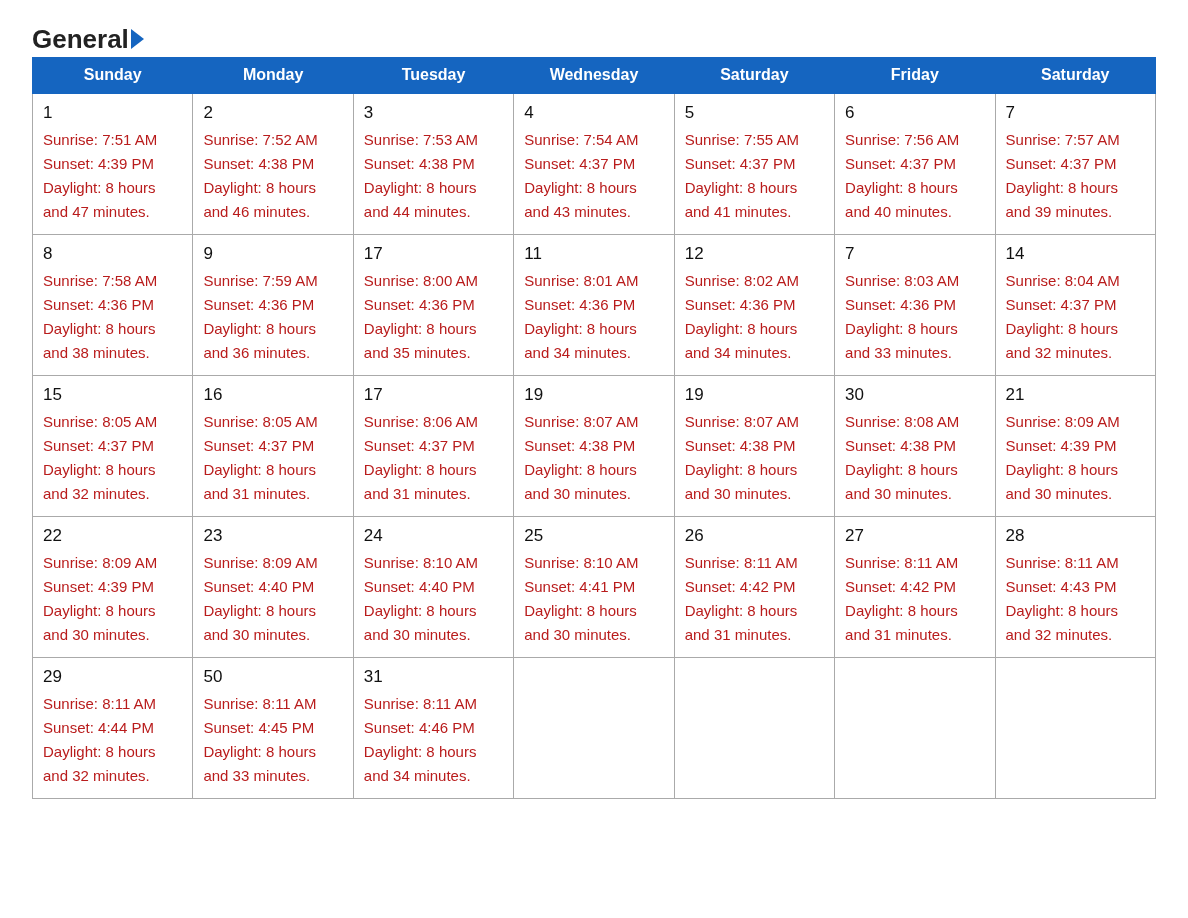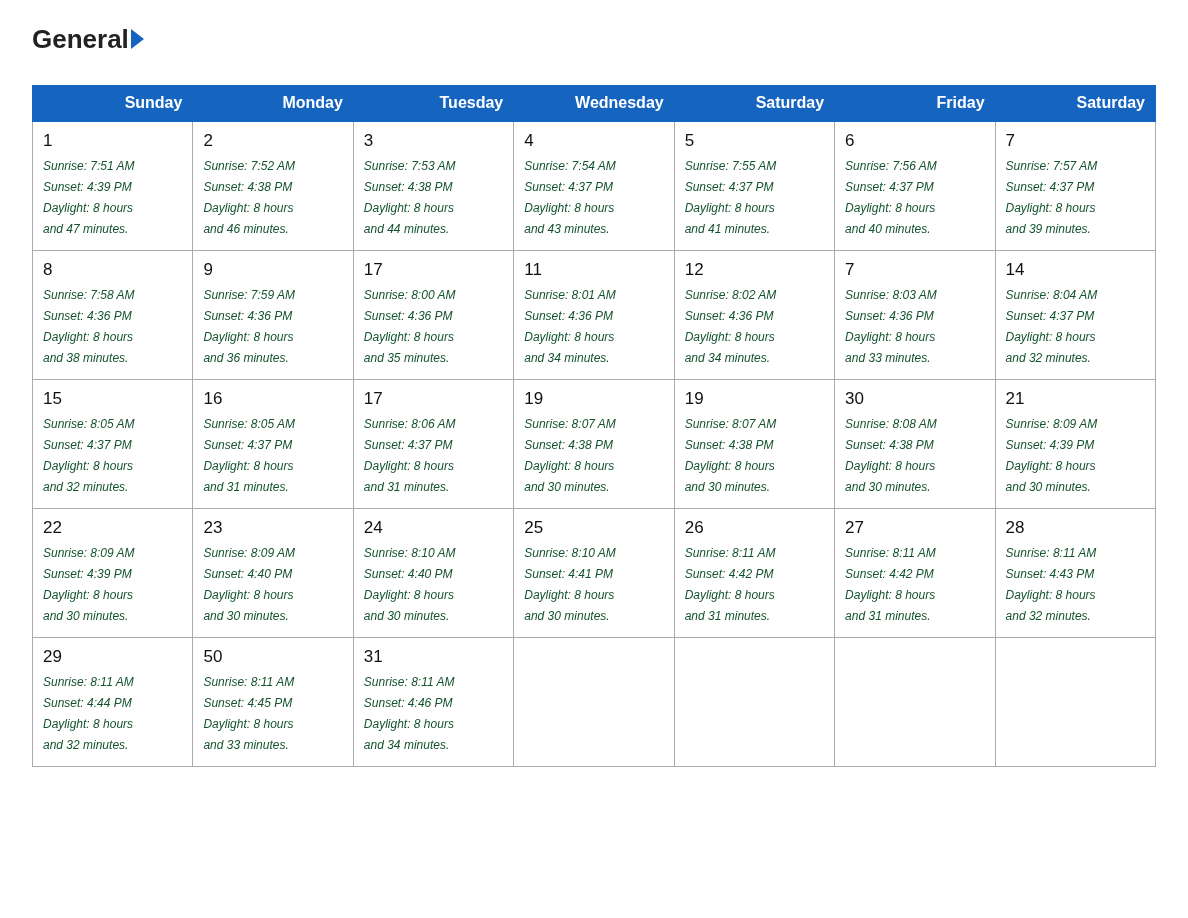--- a/index.html
+++ b/index.html
@@ -8,21 +8,21 @@
       background: #fff;
       color: #222;
       width: 1188px;
       min-height: 918px;
       padding: 24px 32px 32px 32px;
     }
     .header {
       display: flex;
       justify-content: space-between;
       align-items: center;
-      margin-bottom: 34px;
+      margin-bottom: 6px;
     }
     .logo {
       display: flex;
       flex-direction: column;
       align-items: flex-start;
     }
     .logo-general {
       font-size: 26px;
       font-weight: bold;
       color: #222;
@@ -65,21 +65,21 @@
       width: 100%;
       border-collapse: collapse;
       table-layout: fixed;
     }
     thead tr th {
       background-color: #1565c0;
       color: #fff;
       font-size: 16px;
       font-weight: bold;
       padding: 8px 10px;
-      text-align: right;
+      text-align: center;
       border: 1px solid #1565c0;
     }
     tbody tr td {
       border: 1px solid #aaa;
       vertical-align: top;
       padding: 6px 10px 10px 10px;
       font-size: 13.5px;
       line-height: 1.55;
       min-height: 100px;
       height: 110px;
@@ -88,23 +88,22 @@
       border-top: 2px solid #1565c0;
     }
     tbody tr td .day-num {
       font-size: 17px;
       font-weight: normal;
       color: #111;
       display: block;
       margin-bottom: 2px;
     }
     tbody tr td .day-info {
-      color: #14532d;
-      font-size: 12px;
-      font-style: italic;
+      color: #b91c1c;
+      font-size: 15px;
     }
     .empty {
       background: #fff;
     }
   </style>
 </head>
 <body>
 
 <div class="header">
   <div class="logo">

